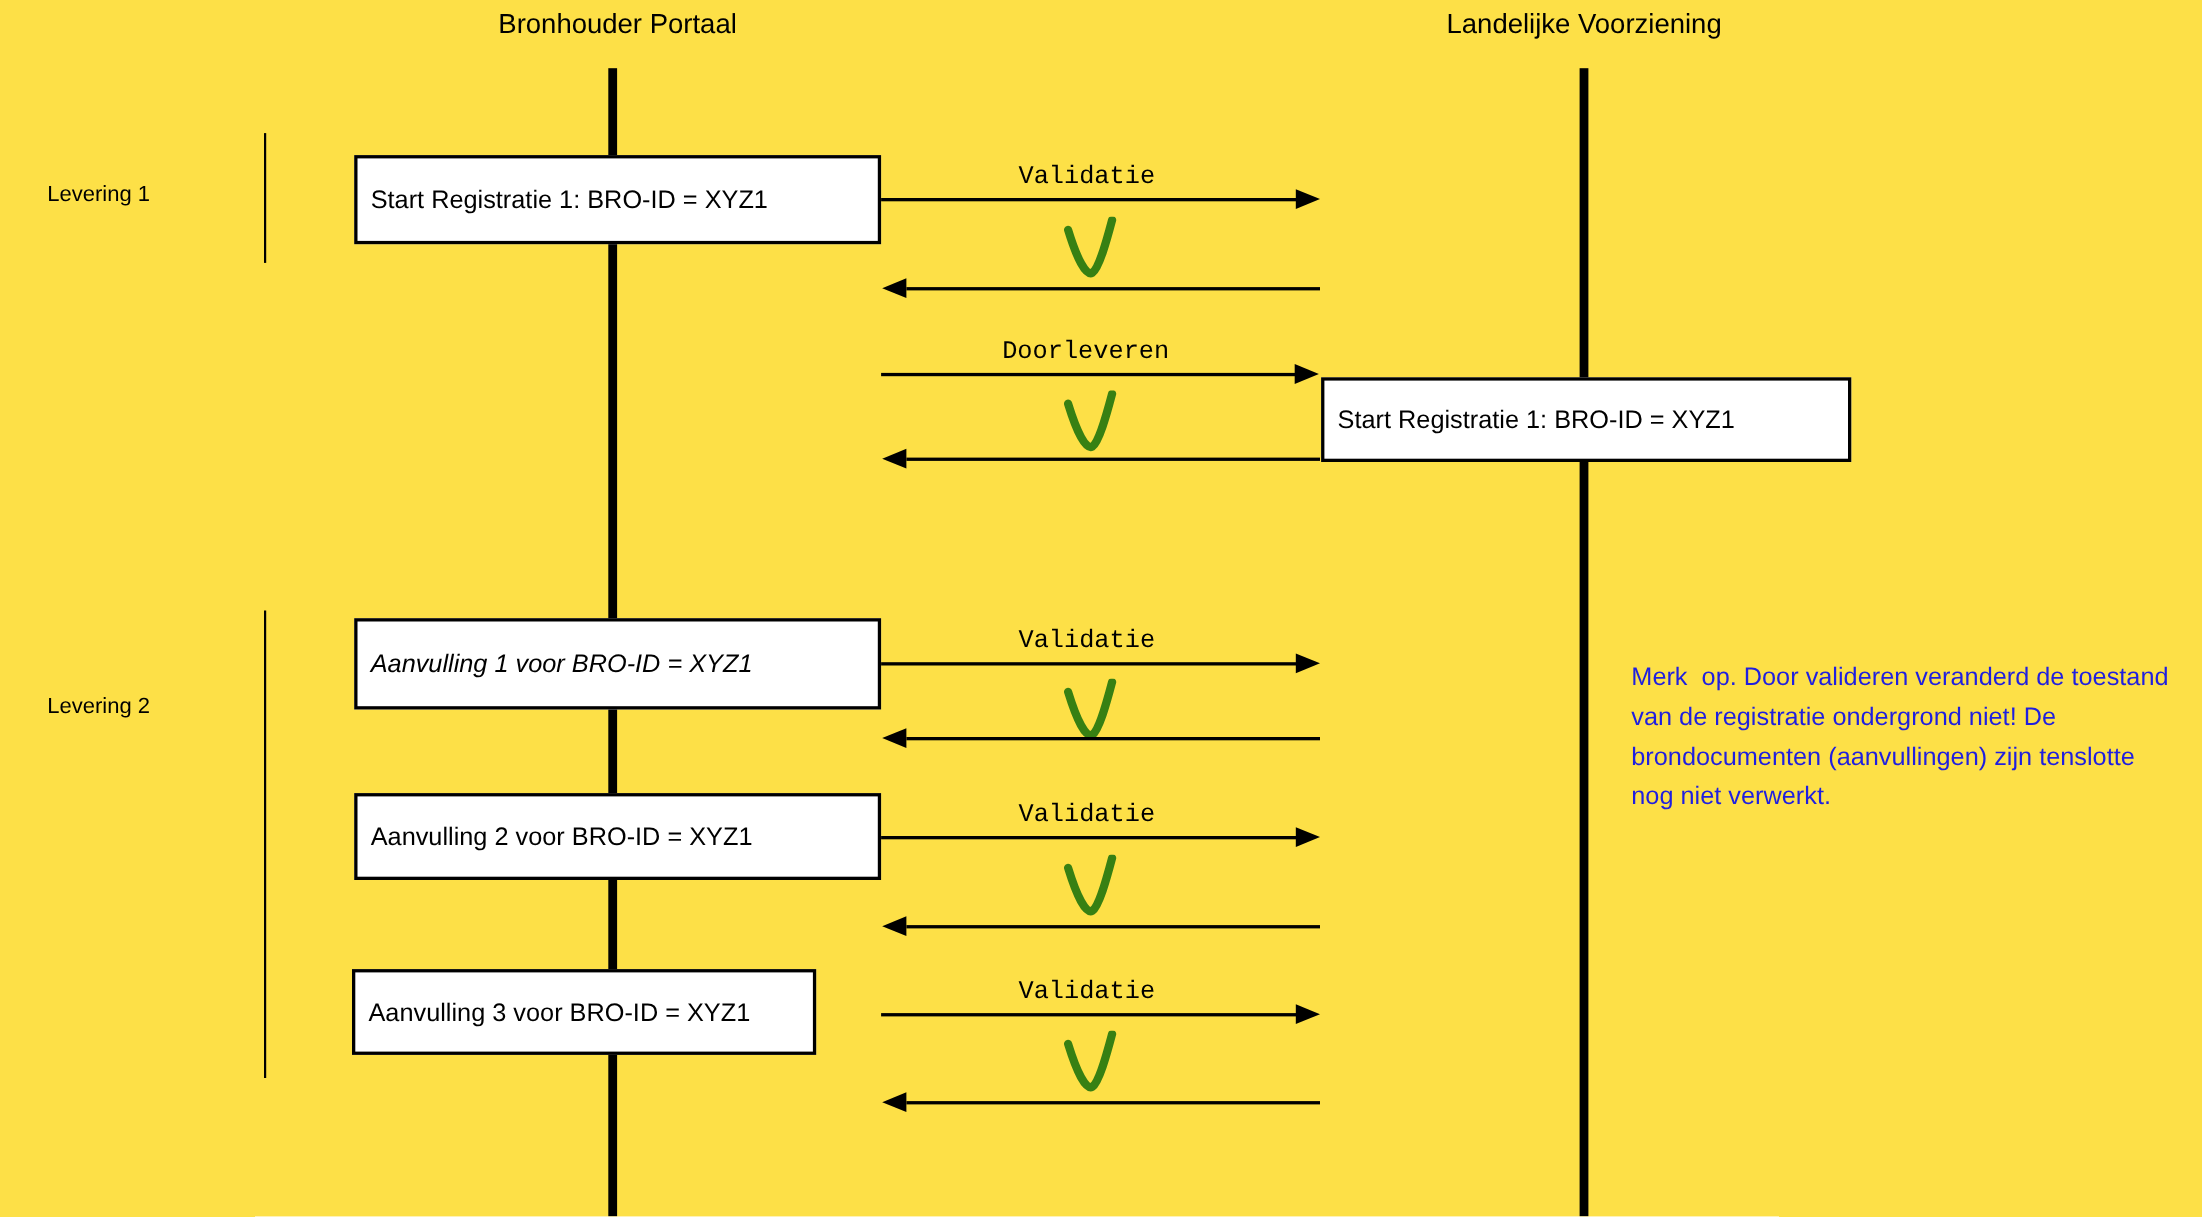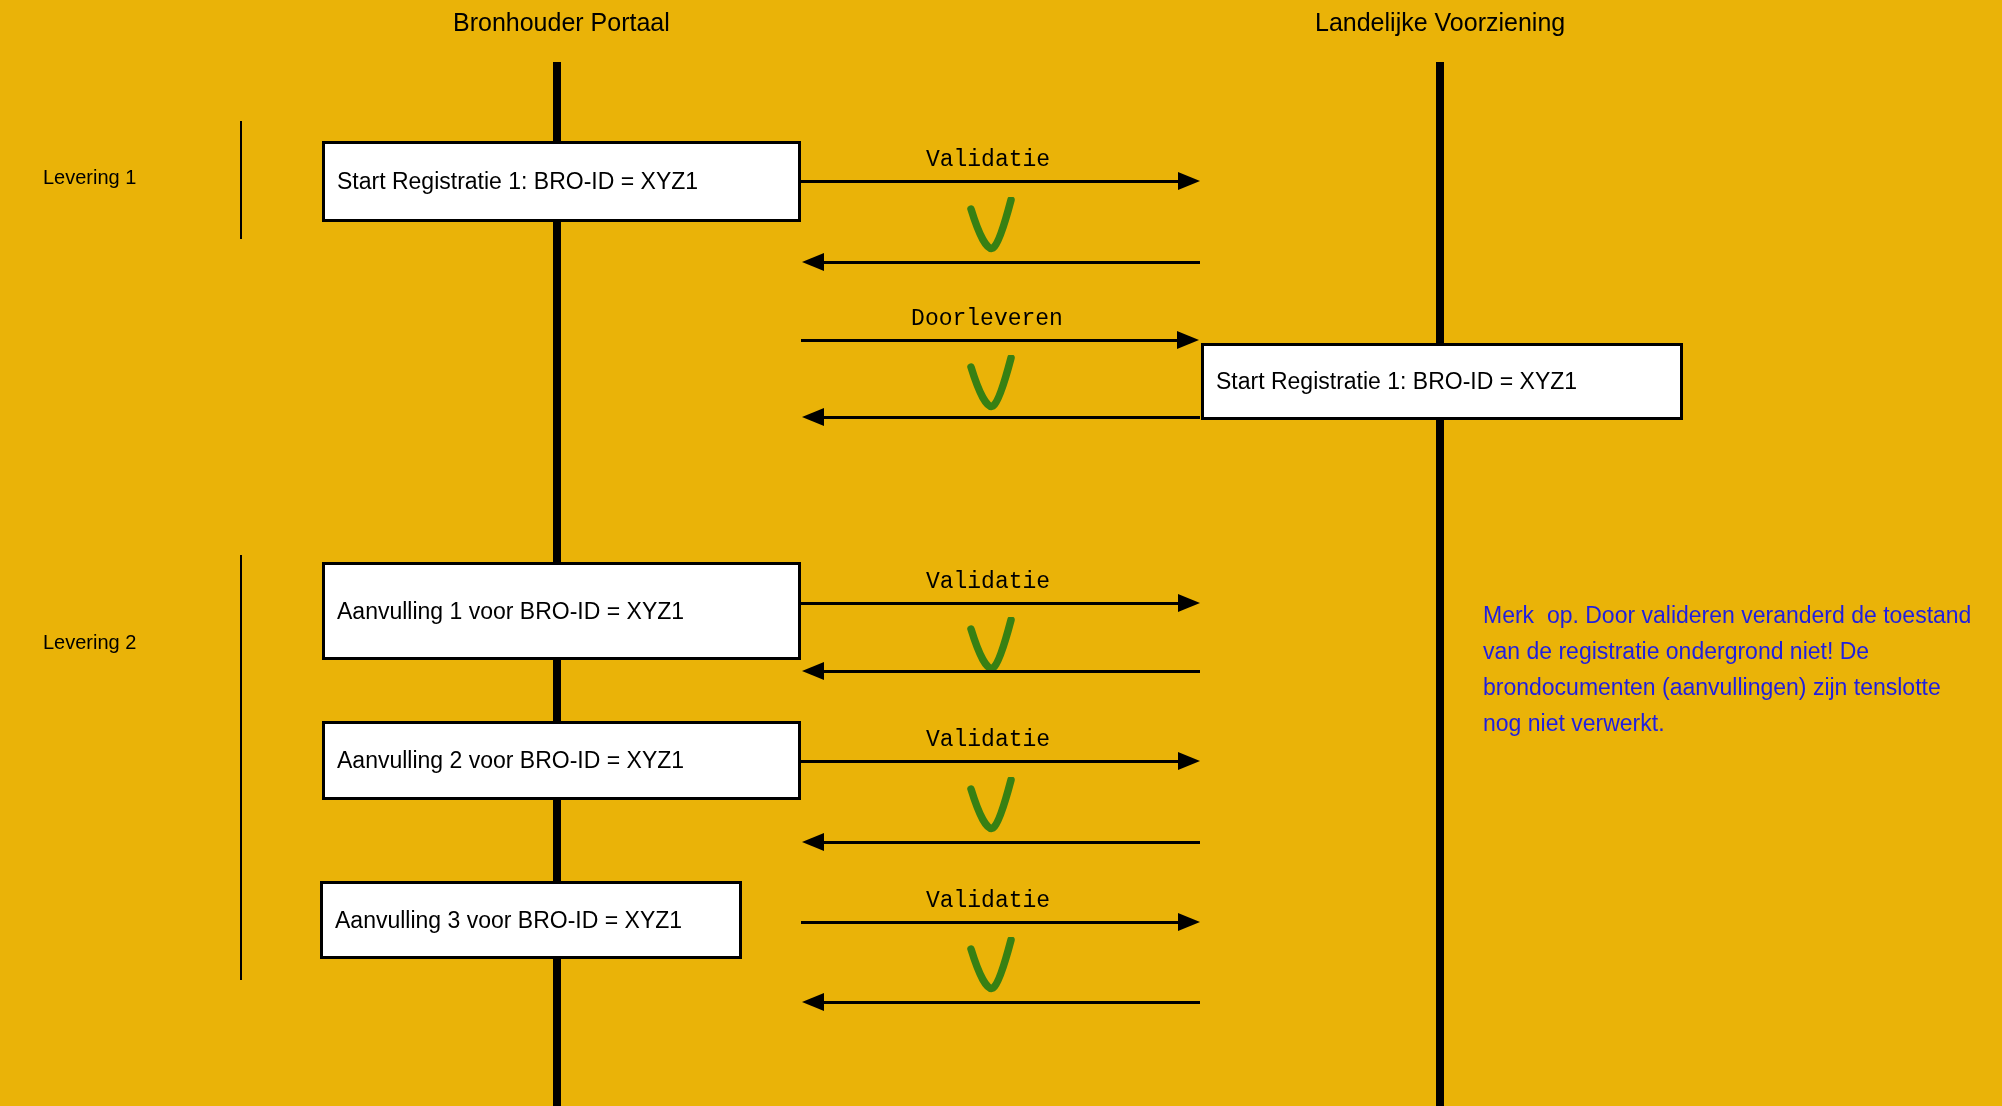--- a/index.html
+++ b/index.html
@@ -1,17 +1,17 @@
 <!DOCTYPE html>
 <html><head>
 <meta charset="utf-8">
 <style>
   html,body{margin:0;padding:0;background:#fff;}
   #canvas{
-    position:relative;width:2002px;height:1106px;background:#eab308;
+    position:relative;width:2002px;height:1106px;background:#fde047;
     font-family:"Liberation Sans",sans-serif;color:#000;overflow:hidden;
   }
   .actor-title{position:absolute;font-size:25px;white-space:nowrap;}
   .lifeline{position:absolute;top:62px;width:8px;height:1044px;background:#000;}
   .bracket{position:absolute;width:2px;background:#000;}
   .group-label{position:absolute;font-size:20px;white-space:nowrap;}
   .mbox{
     position:absolute;border:3px solid #000;background:#fff;box-sizing:border-box;
     display:flex;align-items:center;padding-left:12px;font-size:23px;white-space:nowrap;
   }
@@ -41,21 +41,21 @@
 
   <div class="group-label" style="left:43px;top:631px;text-align:center;">Levering 2</div>
   <div class="bracket" style="left:240px;top:555px;height:425px;"></div>
 
   <div class="mbox" style="left:322px;top:141px;width:479px;height:81px;">
     <span>Start Registratie 1: BRO-ID = XYZ1</span>
   </div>
   <div class="mbox" style="left:1201px;top:343px;width:482px;height:77px;">
     <span>Start Registratie 1: BRO-ID = XYZ1</span>
   </div>
-  <div class="mbox" style="left:322px;top:562px;width:479px;height:98px;">
+  <div class="mbox" style="left:322px;top:562px;width:479px;height:83px;font-style:italic;">
     <span>Aanvulling 1 voor BRO-ID = XYZ1</span>
   </div>
   <div class="mbox" style="left:322px;top:721px;width:479px;height:79px;text-align:center;">
     <span>Aanvulling 2 voor BRO-ID = XYZ1</span>
   </div>
   <div class="mbox" style="left:320px;top:881px;width:422px;height:78px;">
     <span>Aanvulling 3 voor BRO-ID = XYZ1</span>
   </div>
 
   <div class="mlabel" style="left:878px;top:147px;">Validatie</div>

